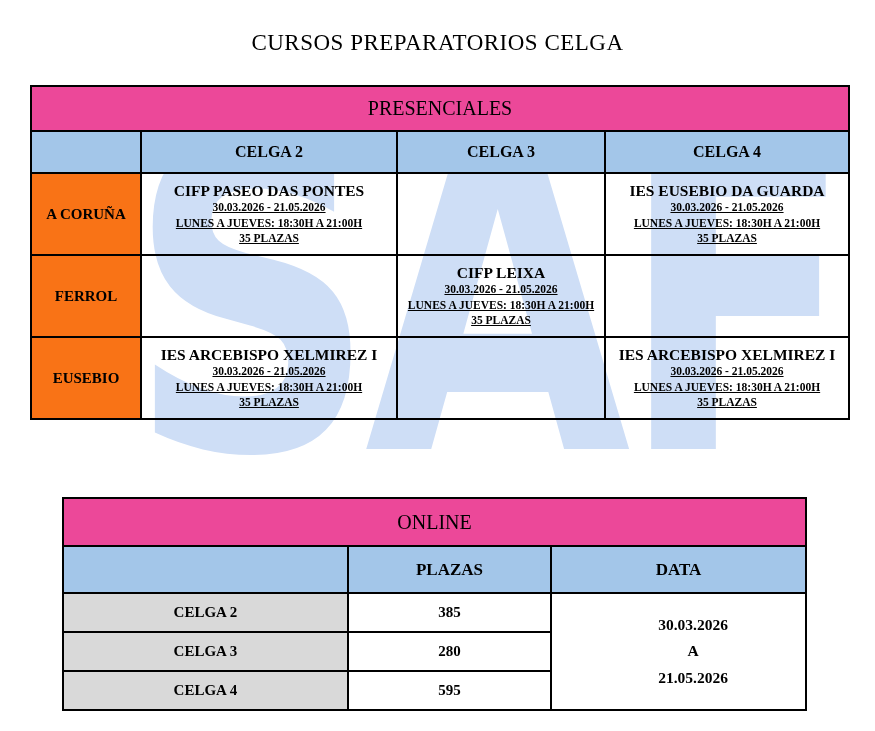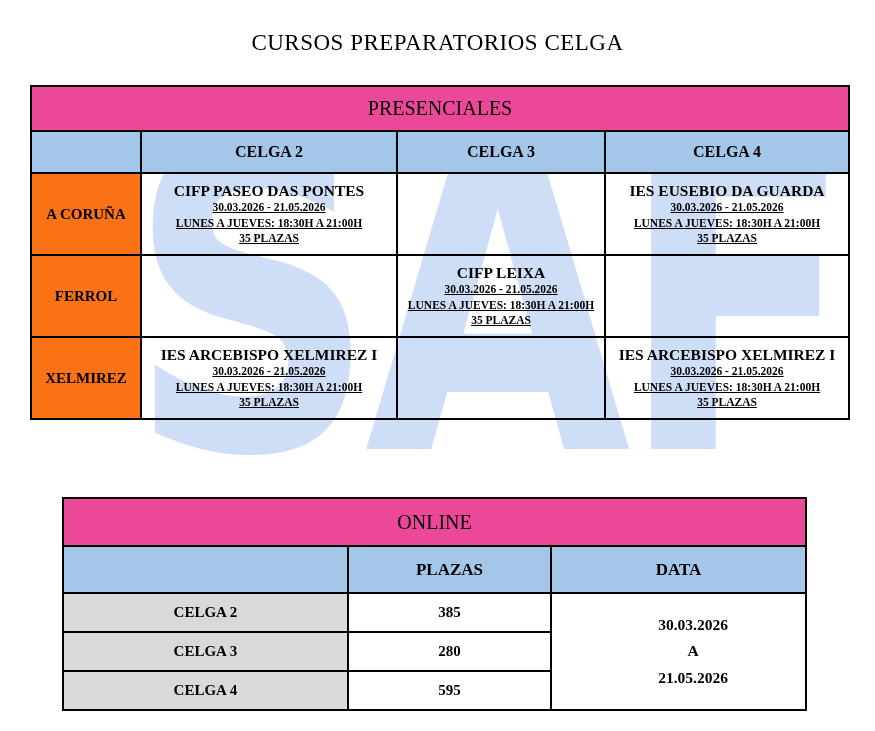--- a/index.html
+++ b/index.html
@@ -103,21 +103,21 @@
       <td class="venue-cell">
         <div class="venue-name">CIFP LEIXA</div>
         <div class="venue-dates">30.03.2026 - 21.05.2026</div>
         <div class="venue-schedule">LUNES A JUEVES: 18:30H A 21:00H</div>
         <div class="venue-plazas">35 PLAZAS</div>
       </td>
       <td class="venue-cell"></td>
     </tr>
 
     <tr class="r-data">
-      <td class="lbl-cell">XELMIREZ</td>
+      <td class="lbl-cell">EUSEBIO</td>
       <td class="venue-cell">
         <div class="venue-name">IES ARCEBISPO XELMIREZ I</div>
         <div class="venue-dates">30.03.2026 - 21.05.2026</div>
         <div class="venue-schedule">LUNES A JUEVES: 18:30H A 21:00H</div>
         <div class="venue-plazas">35 PLAZAS</div>
       </td>
       <td class="venue-cell"></td>
       <td class="venue-cell">
         <div class="venue-name">IES ARCEBISPO XELMIREZ I</div>
         <div class="venue-dates">30.03.2026 - 21.05.2026</div>

